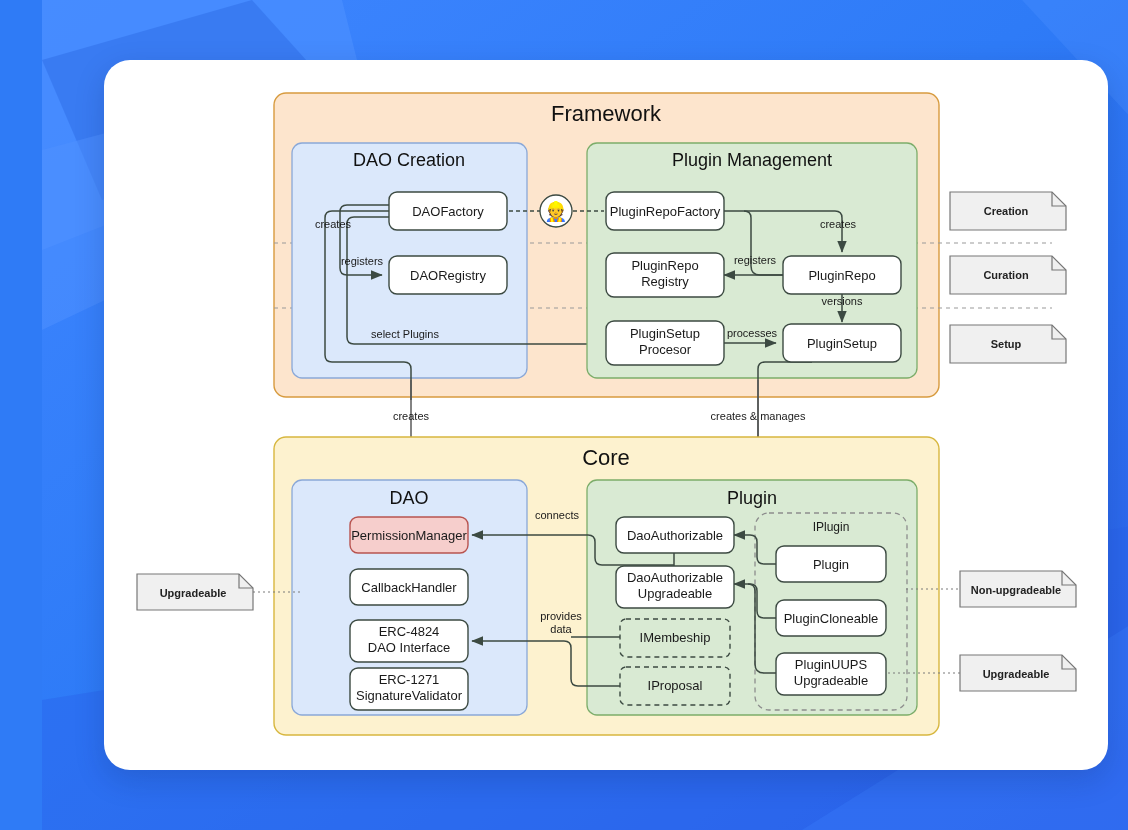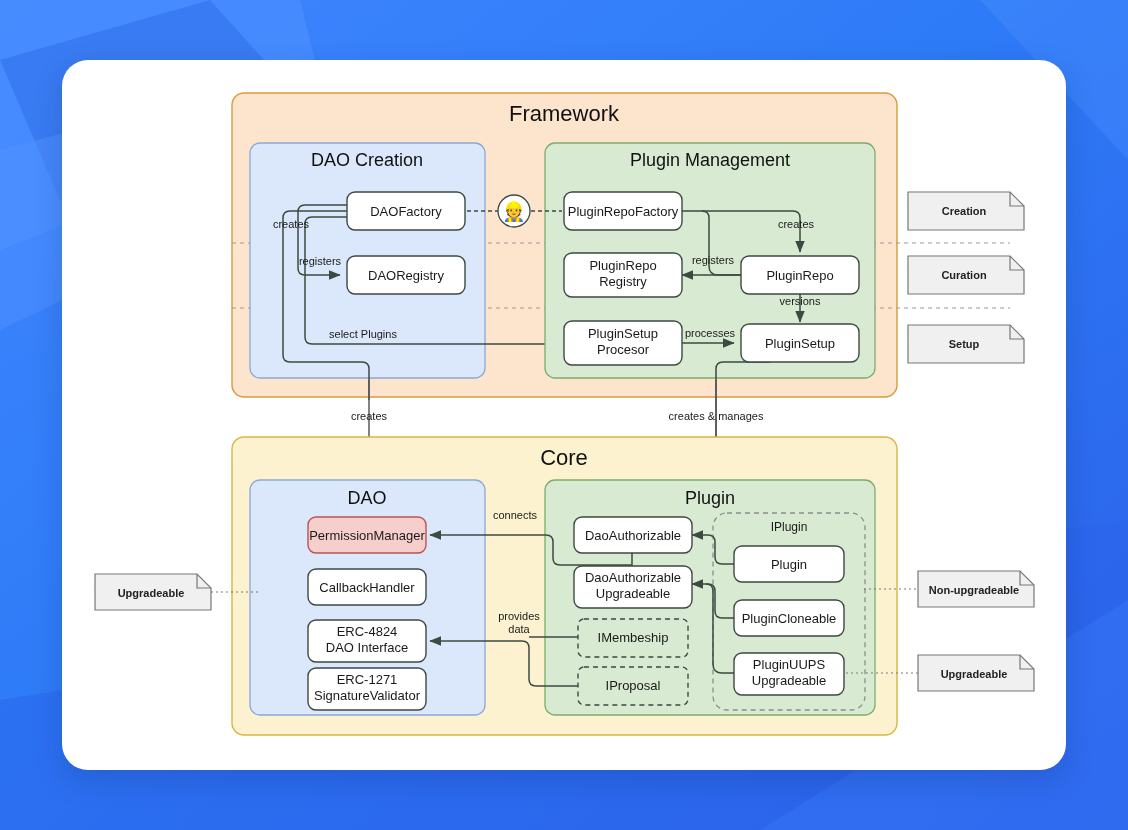--- a/index.html
+++ b/index.html
@@ -1,21 +1,21 @@
 <!DOCTYPE html>
 <html><head>
 <meta charset="utf-8">
 <style>
   html,body{margin:0;padding:0;}
   body{
     width:1128px;height:830px;overflow:hidden;
     font-family:"Liberation Sans","DejaVu Sans",sans-serif;
     background:#2f7bf6;
   }
-  #stage{position:relative;width:936px;height:830px;}
+  #stage{position:relative;width:936px;height:830px;margin-left:42px;}
   #bg{position:absolute;inset:0;}
   #card{
     position:absolute;left:62px;top:60px;width:1004px;height:710px;
     background:#ffffff;border-radius:26px;
     box-shadow:0 10px 30px rgba(10,30,80,.18);
   }
   #diagram{position:absolute;left:0;top:0;}
   .nd{font-size:13px;fill:#1a1a1a;}
   .lbl{font-size:11px;fill:#1a1a1a;}
   .grp-title{font-size:18px;fill:#111;}

